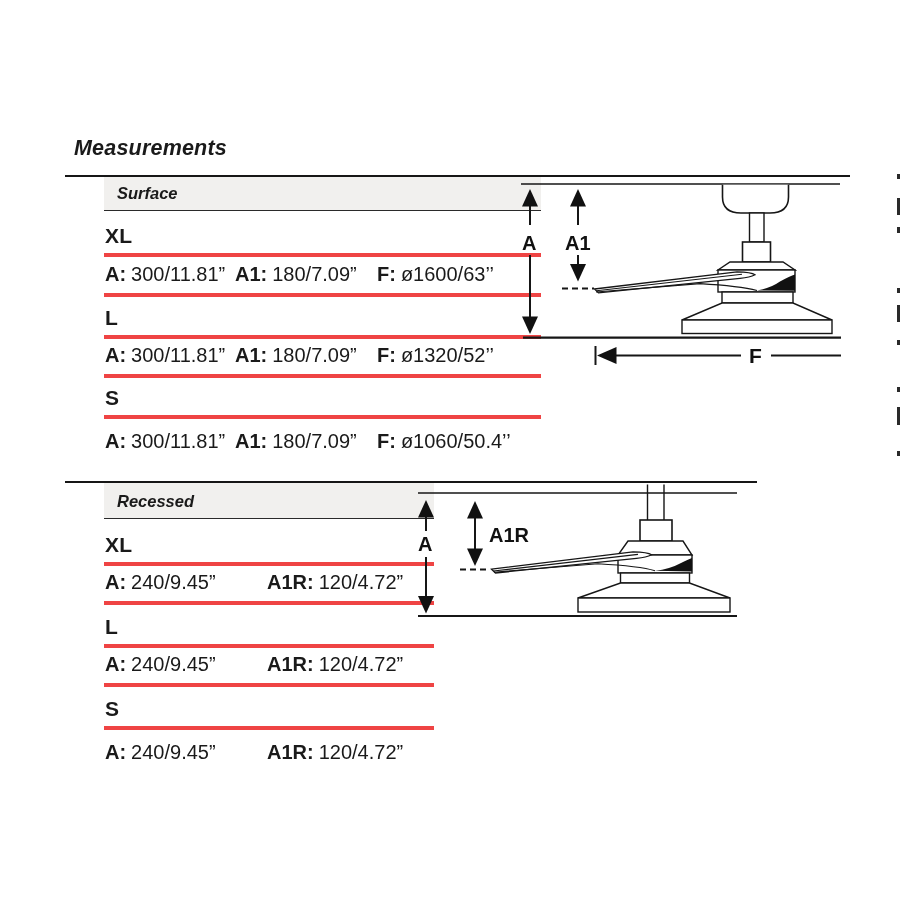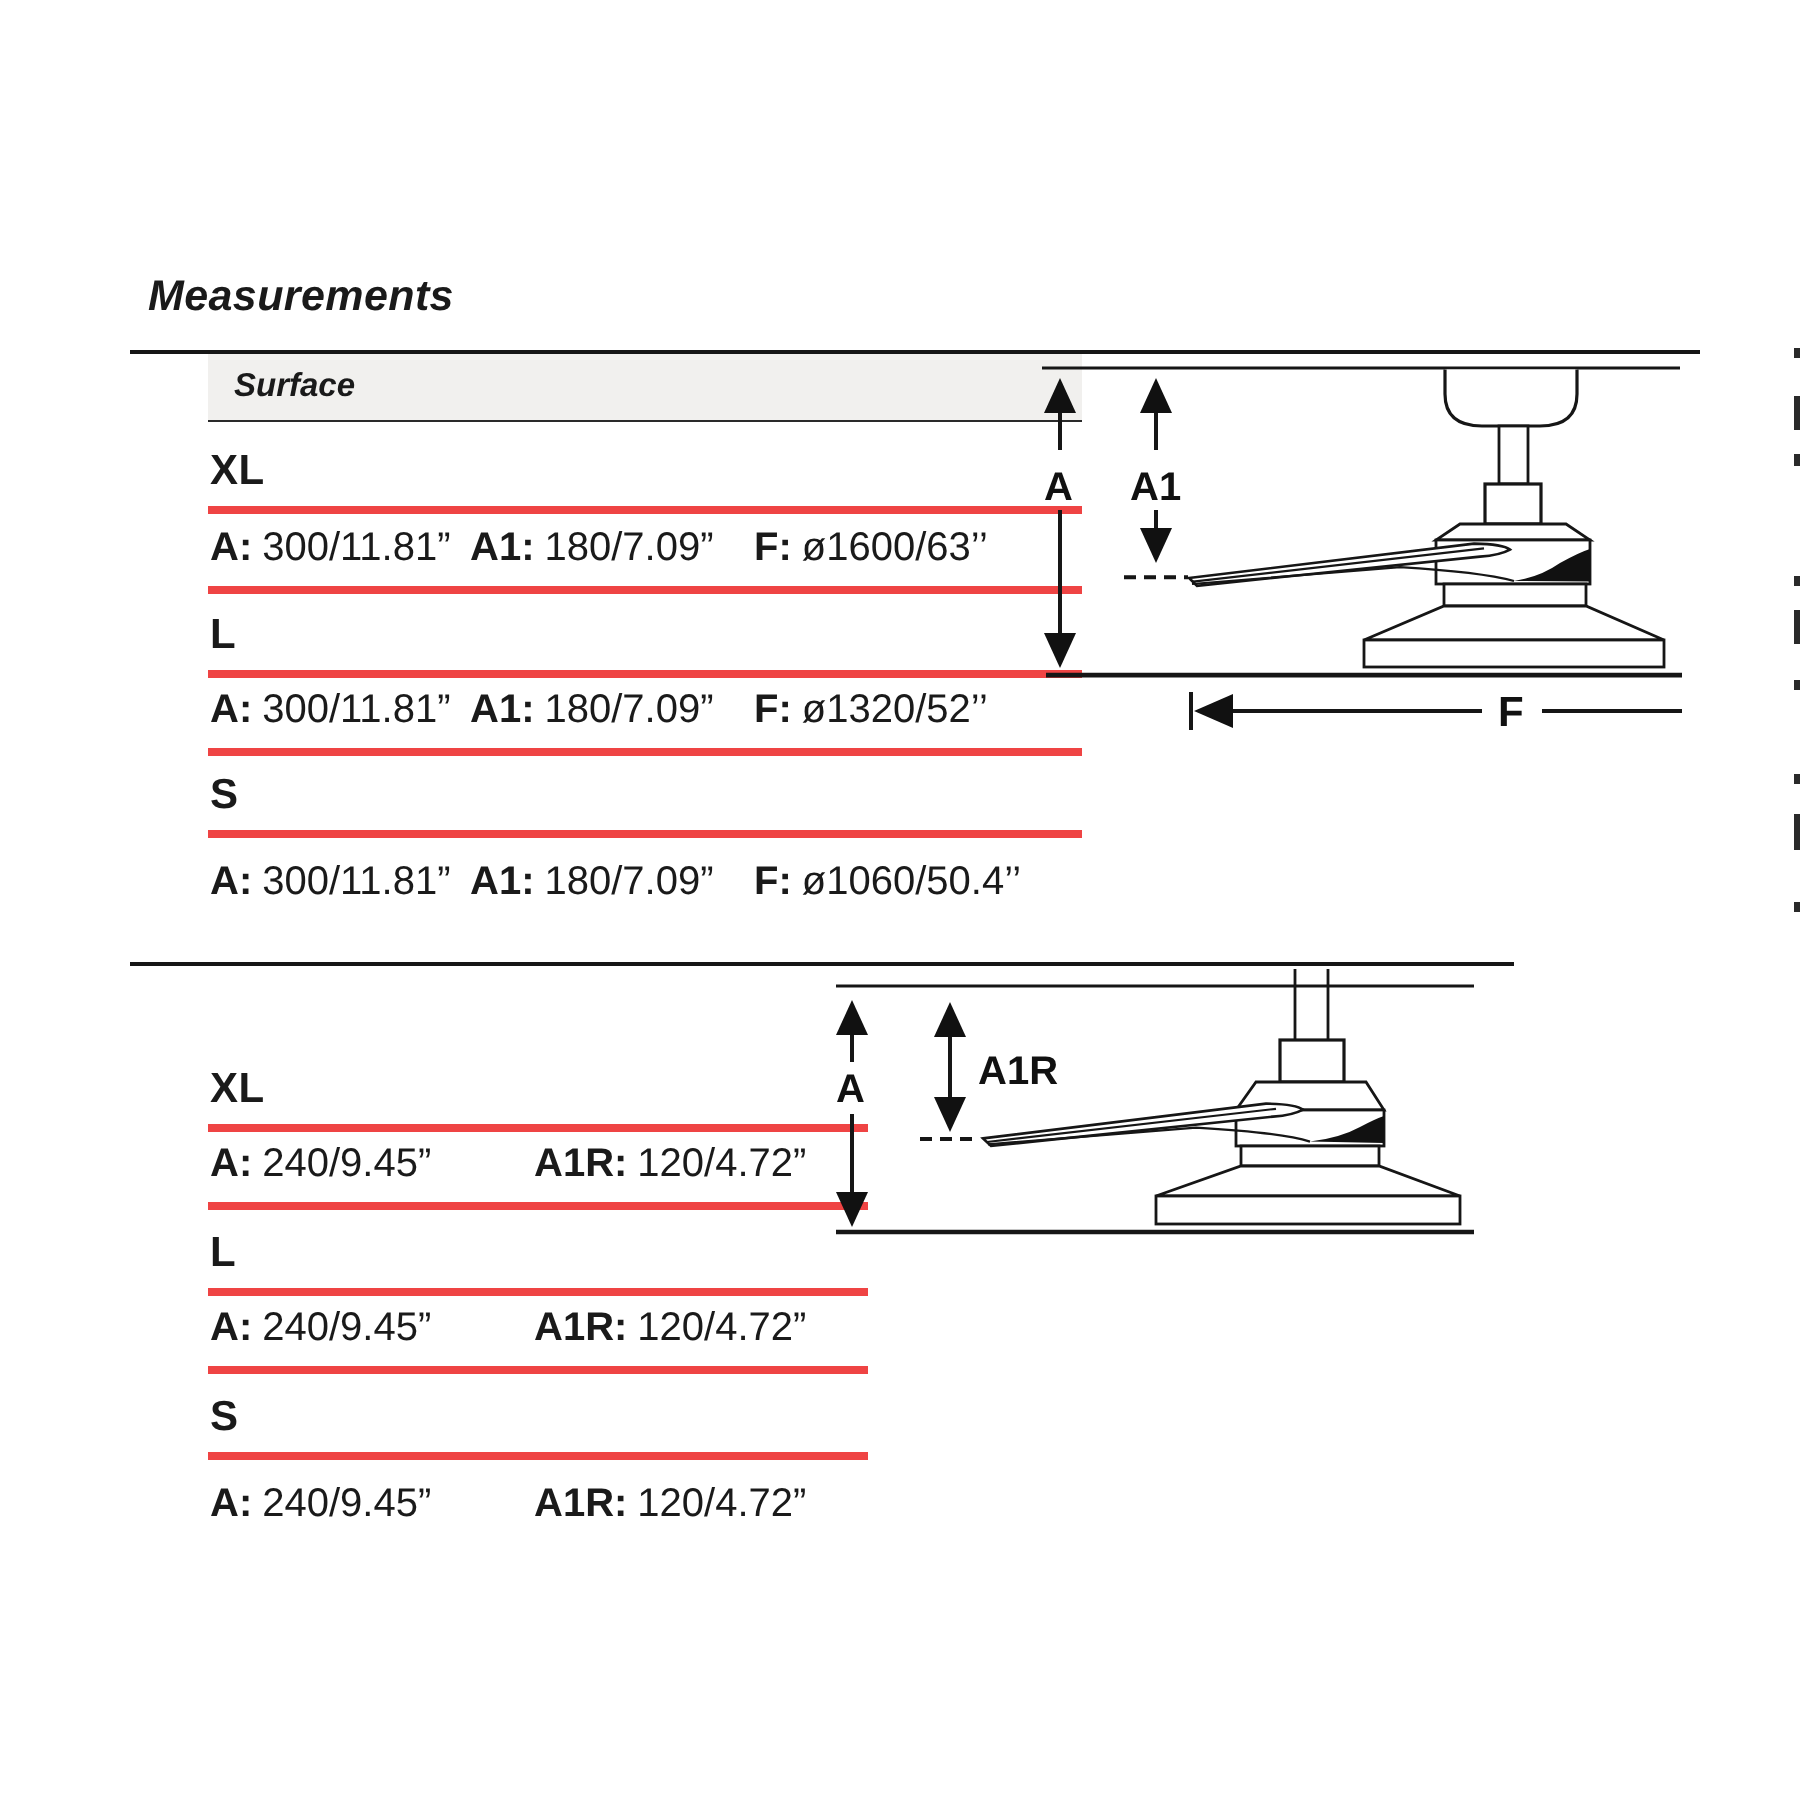--- a/index.html
+++ b/index.html
@@ -66,20 +66,23 @@
       <span>S</span>
     </div>
     <div class="trow spec-row" style="top:242px;height:41px;">
       <span class="seg w130"><b>A:</b><span class="val">300/11.81”</span></span>
       <span class="seg w142"><b>A1:</b><span class="val">180/7.09”</span></span>
       <span class="seg"><b>F:</b><span class="val">ø1060/50.4’’</span></span>
     </div>
   </div>
 
   <div class="table" style="left:65px;top:483px;width:330px;height:288px;">
+    <div class="trow sec-header" style="top:0;height:36px;">
+      <span>Recessed</span>
+    </div>
     <div class="trow bordered size-label" style="top:36px;height:47px;">
       <span>XL</span>
     </div>
     <div class="trow bordered spec-row" style="top:83px;height:39px;">
       <span class="seg w162"><b>A:</b><span class="val">240/9.45”</span></span>
       <span class="seg"><b>A1R:</b><span class="val">120/4.72”</span></span>
     </div>
     <div class="trow bordered size-label" style="top:122px;height:43px;">
       <span>L</span>
     </div>

